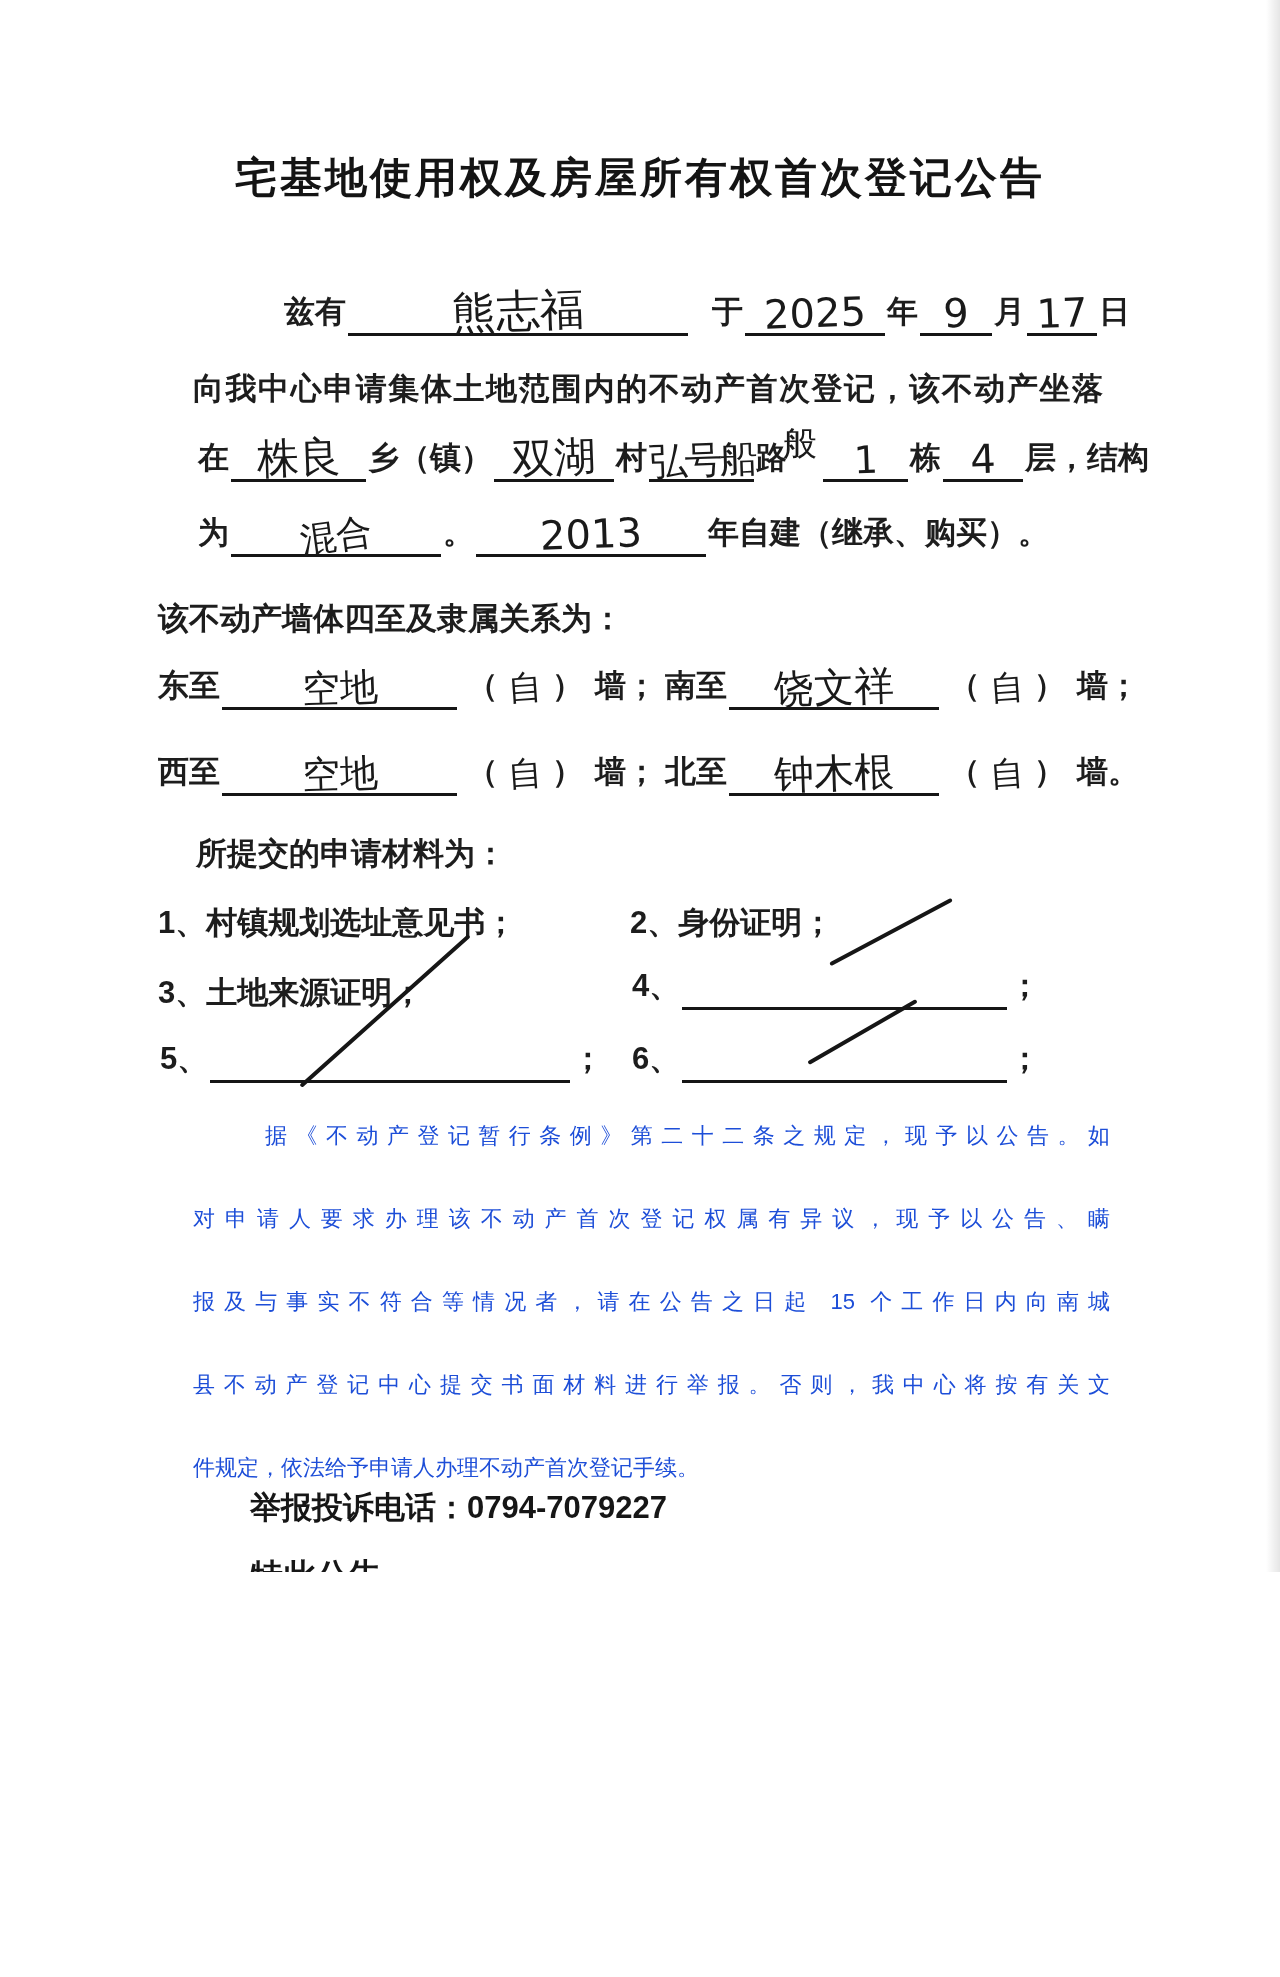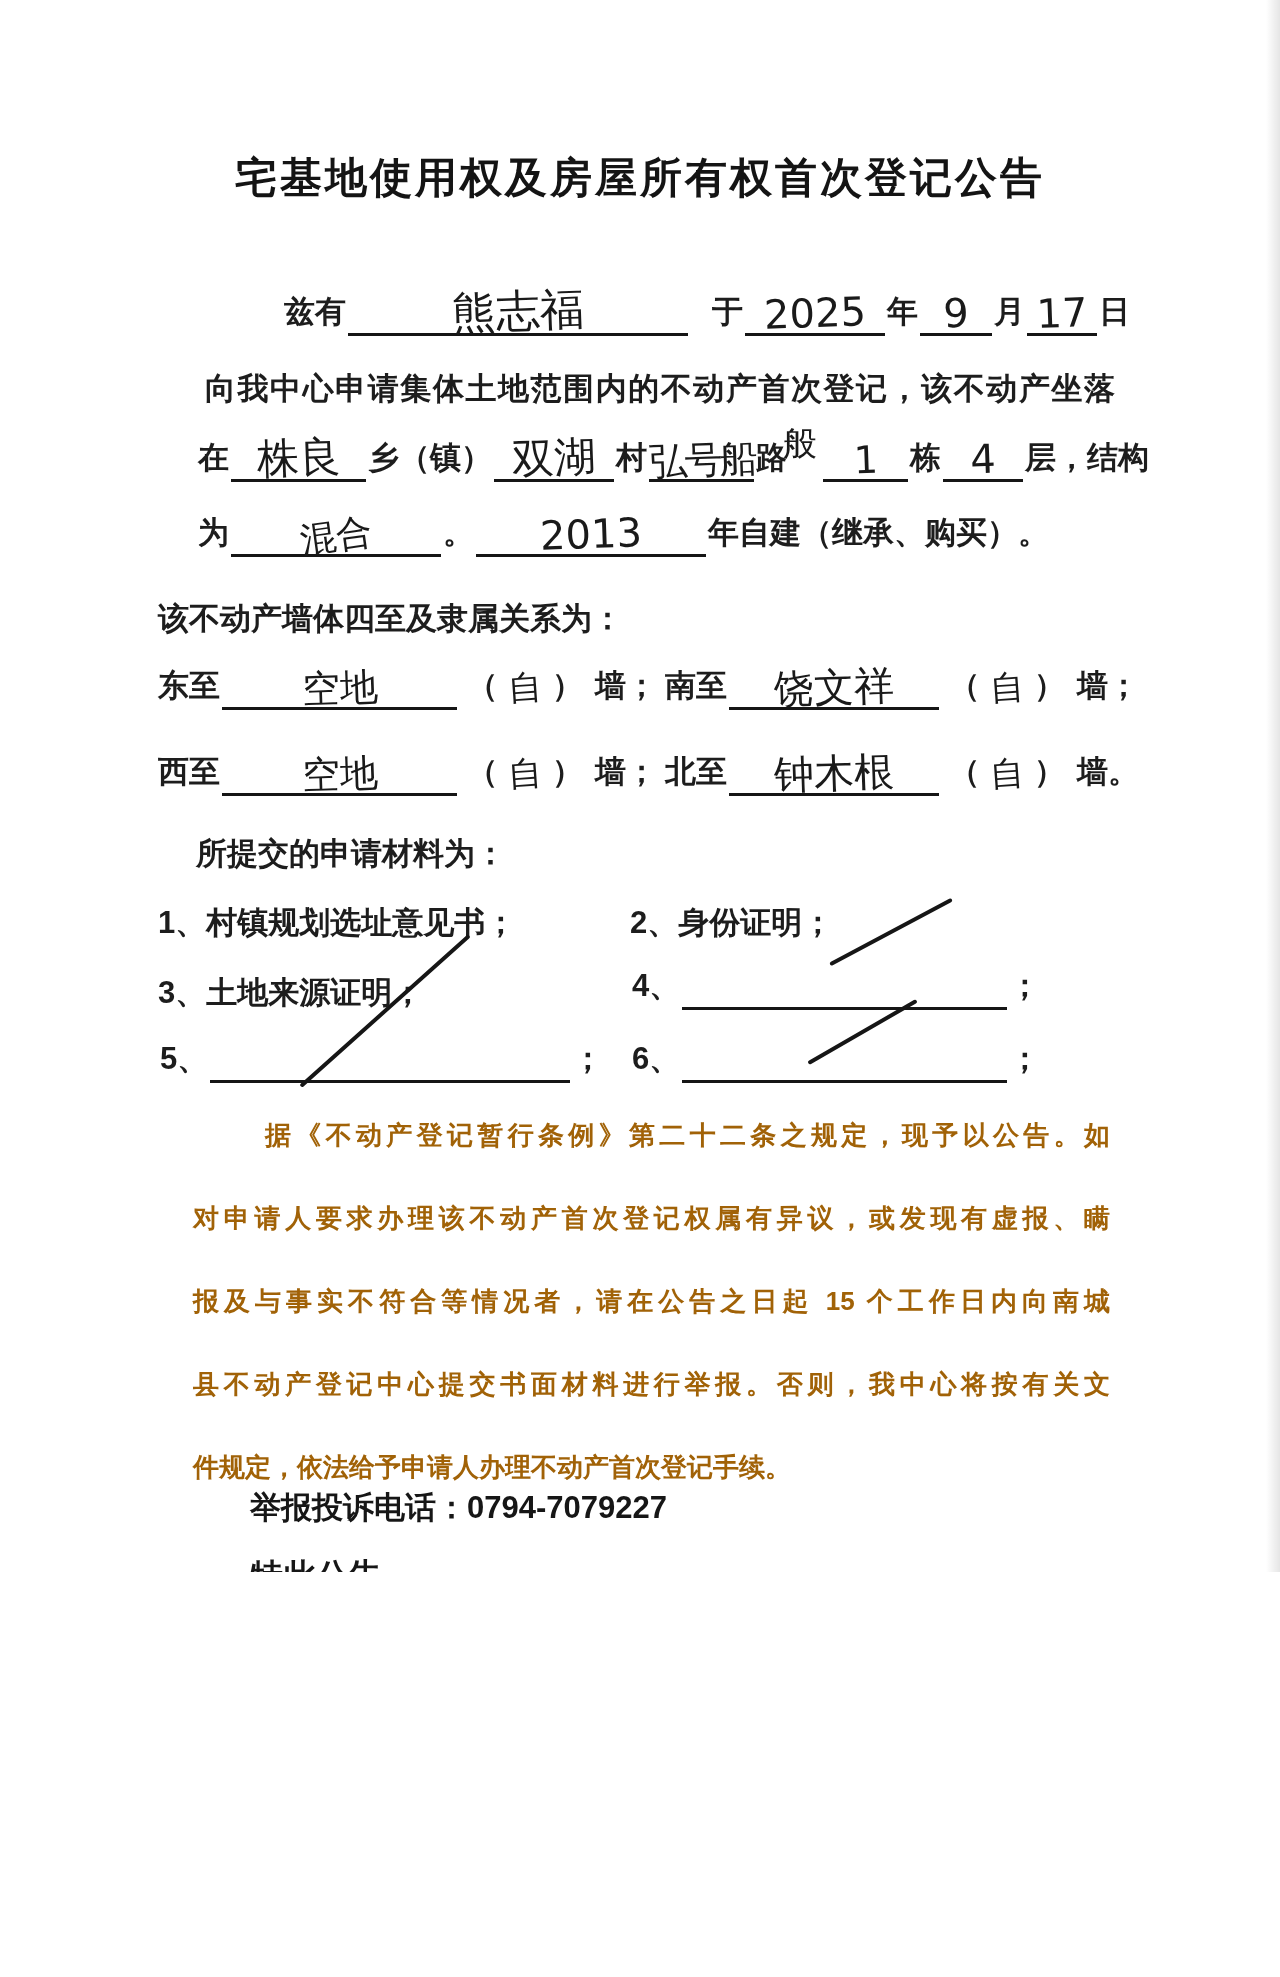--- a/index.html
+++ b/index.html
@@ -15,23 +15,23 @@
   }
   .row { position:absolute; display:flex; align-items:flex-end; font-size:31px;
     font-weight:600; color:#1d1d1d; white-space:nowrap; }
   .lbl { padding:0 2px 3px 2px;text-align:center; }
   .blank { border-bottom:3px solid #161616; text-align:center; position:relative; height:100%; }
   .blank .hand { position:absolute; left:50%; bottom:0; transform:translateX(-50%) rotate(-2deg); }
   .hand {
     font-family:"DejaVu Sans", sans-serif; font-weight:500; color:#1a1a1a;
     white-space:nowrap; line-height:1;
   }
-  .justify-line { text-align:justify; text-align-last:justify;margin-left:12px; }
-  .para { position:absolute; left:193px; top:1108px; width:917px; font-size:26px;
-    font-weight:700; color:#a16207; }
+  .justify-line { text-align:justify; text-align-last:justify; }
+  .para { position:absolute; left:193px; top:1108px; width:917px; font-size:22px;
+    font-weight:400; color:#1d4ed8; }
   .para div { height:83px; line-height:55px; }
   .para .jl { text-align:justify; text-align-last:justify; }
   .para .indent { padding-left:72px; }
   .slash { position:absolute; height:4px; background:#161616; border-radius:2px; }
   .phone { position:absolute; left:250px; top:1487px; font-size:31px; font-weight:700; color:#161616; }
   .closing { position:absolute; left:250px; top:1554px; font-size:33px; font-weight:700; color:#161616; }
   .org { position:absolute; left:650px; top:1702px; font-size:29px; font-weight:700;
     letter-spacing:2px; color:#141414; }
   .dateline { position:absolute; left:614px; top:1778px; display:flex; align-items:baseline;
     font-size:32px; font-weight:700; color:#141414; }
@@ -170,21 +170,21 @@
     <span class="blank" style="width:325px;"></span>
     <span class="lbl">；</span>
   </div>
 
   <div class="slash" style="left:272px; top:1009px; width:226px; transform:rotate(-41.8deg);"></div>
   <div class="slash" style="left:822px; top:930px; width:138px; transform:rotate(-28deg);"></div>
   <div class="slash" style="left:800px; top:1030px; width:125px; transform:rotate(-30deg);"></div>
 
   <div class="para">
     <div class="jl indent">据《不动产登记暂行条例》第二十二条之规定，现予以公告。如</div>
-    <div class="jl">对申请人要求办理该不动产首次登记权属有异议，或发现有虚报、瞒</div>
+    <div class="jl">对申请人要求办理该不动产首次登记权属有异议，现予以公告、瞒</div>
     <div class="jl">报及与事实不符合等情况者，请在公告之日起 15 个工作日内向南城</div>
     <div class="jl">县不动产登记中心提交书面材料进行举报。否则，我中心将按有关文</div>
     <div>件规定，依法给予申请人办理不动产首次登记手续。</div>
   </div>
 
   <div class="phone">举报投诉电话：0794-7079227</div>
   <div class="closing">特此公告</div>
 
   <div class="org">南城县不动产登记中心</div>
   <div class="dateline">

